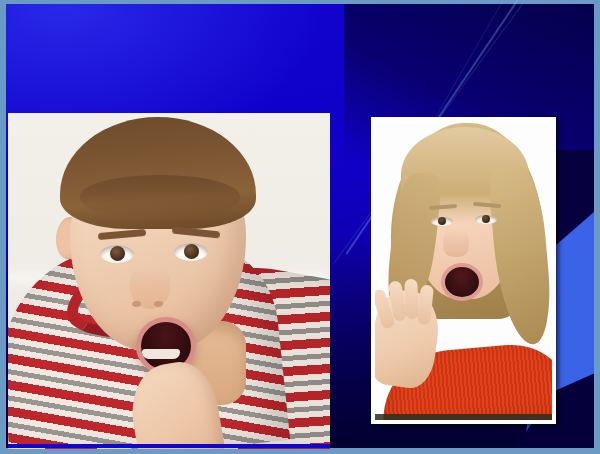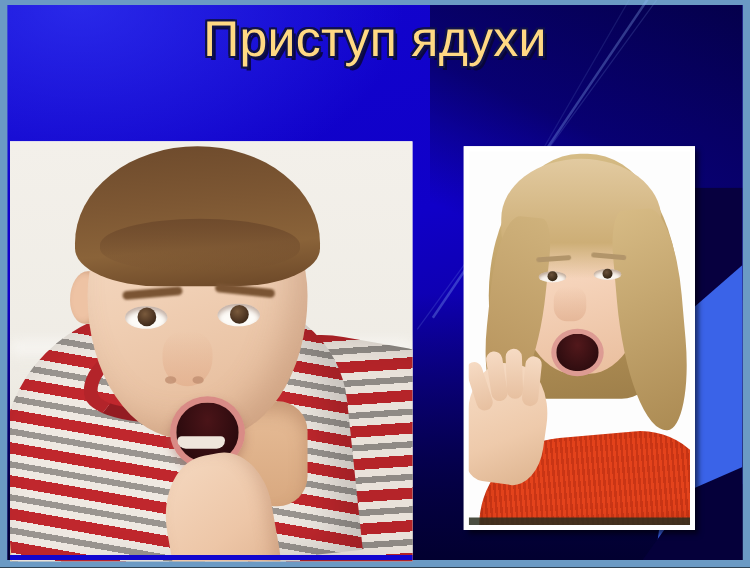--- a/index.html
+++ b/index.html
@@ -265,23 +265,20 @@
   <div class="glow-tl"></div>
   <div class="bg-darkright"></div>
   <div class="wedge-tr"></div>
   <div class="wedge-right-dark"></div>
   <div class="wedge-right"></div>
   <div class="wedge-bottom-dark"></div>
   <div class="ray r1"></div>
   <div class="ray r2"></div>
   <div class="ray r3"></div>
 
-  <div class="title-wrap">
-    <div class="title">Приступ ядухи</div>
-  </div>
 
   <div class="photo" id="photo-left">
     <div class="scene"></div>
     <div class="wallline"></div>
     <div class="floor"></div>
     <div class="torso2"></div>
     <div class="torso"></div>
     <div class="neck"></div>
     <div class="collar"></div>
     <div class="ear"></div>

